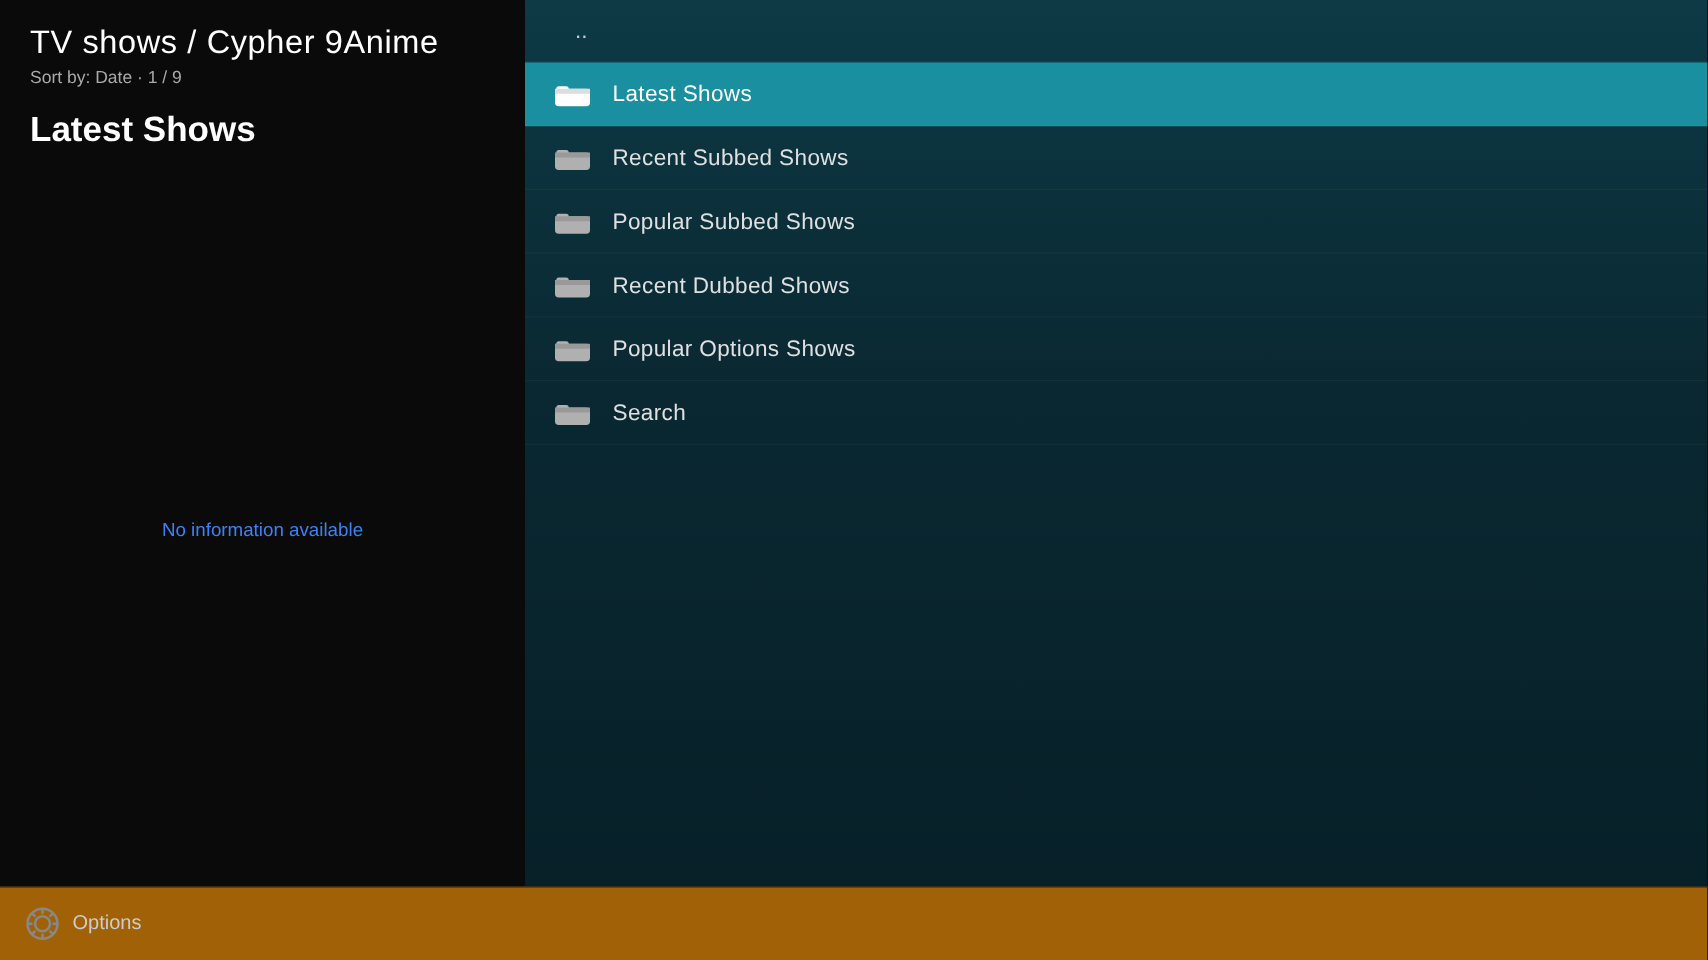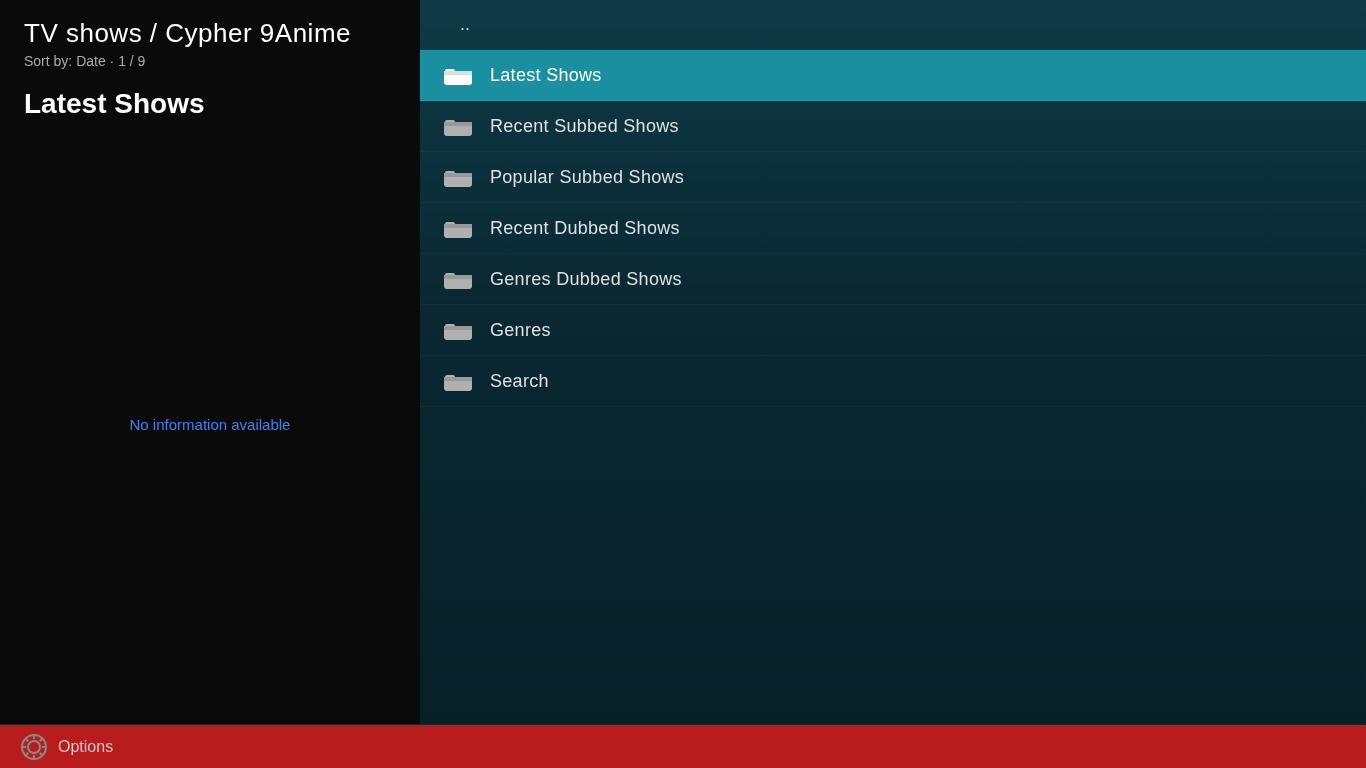--- a/index.html
+++ b/index.html
@@ -147,22 +147,22 @@
       width: 260px;
       height: 210px;
     }
 
     
     .bottom-bar {
       position: absolute;
       bottom: 0;
       left: 0;
       right: 0;
-      height: 44px;
-      background: #b91c1c;
+      height: 59px;
+      background: #a16207;
       display: flex;
       align-items: center;
       padding: 0 20px;
       border-top: 1px solid #222222;
       text-align: right;
     }
 
     .options-btn {
       display: flex;
       align-items: center;
@@ -241,29 +241,21 @@
       <rect x="0" y="7" width="28" height="4" rx="0" fill="#999999"></rect>
     </svg></div>
         <span class="item-label">Recent Dubbed Shows</span>
       </div>
       <div class="list-item">
         <div class="folder-icon"><svg viewBox="0 0 28 22" xmlns="http://www.w3.org/2000/svg">
       <rect x="1" y="5" width="10" height="4" rx="2" fill="#b0b0b0"></rect>
       <rect x="0" y="7" width="28" height="14" rx="3" fill="#b0b0b0"></rect>
       <rect x="0" y="7" width="28" height="4" rx="0" fill="#999999"></rect>
     </svg></div>
-        <span class="item-label">Genres Dubbed Shows</span>
-      </div>
-      <div class="list-item">
-        <div class="folder-icon"><svg viewBox="0 0 28 22" xmlns="http://www.w3.org/2000/svg">
-      <rect x="1" y="5" width="10" height="4" rx="2" fill="#b0b0b0"></rect>
-      <rect x="0" y="7" width="28" height="14" rx="3" fill="#b0b0b0"></rect>
-      <rect x="0" y="7" width="28" height="4" rx="0" fill="#999999"></rect>
-    </svg></div>
-        <span class="item-label">Genres</span>
+        <span class="item-label">Popular Options Shows</span>
       </div>
       <div class="list-item">
         <div class="folder-icon"><svg viewBox="0 0 28 22" xmlns="http://www.w3.org/2000/svg">
       <rect x="1" y="5" width="10" height="4" rx="2" fill="#b0b0b0"></rect>
       <rect x="0" y="7" width="28" height="14" rx="3" fill="#b0b0b0"></rect>
       <rect x="0" y="7" width="28" height="4" rx="0" fill="#999999"></rect>
     </svg></div>
         <span class="item-label">Search</span>
       </div>
     </div>

